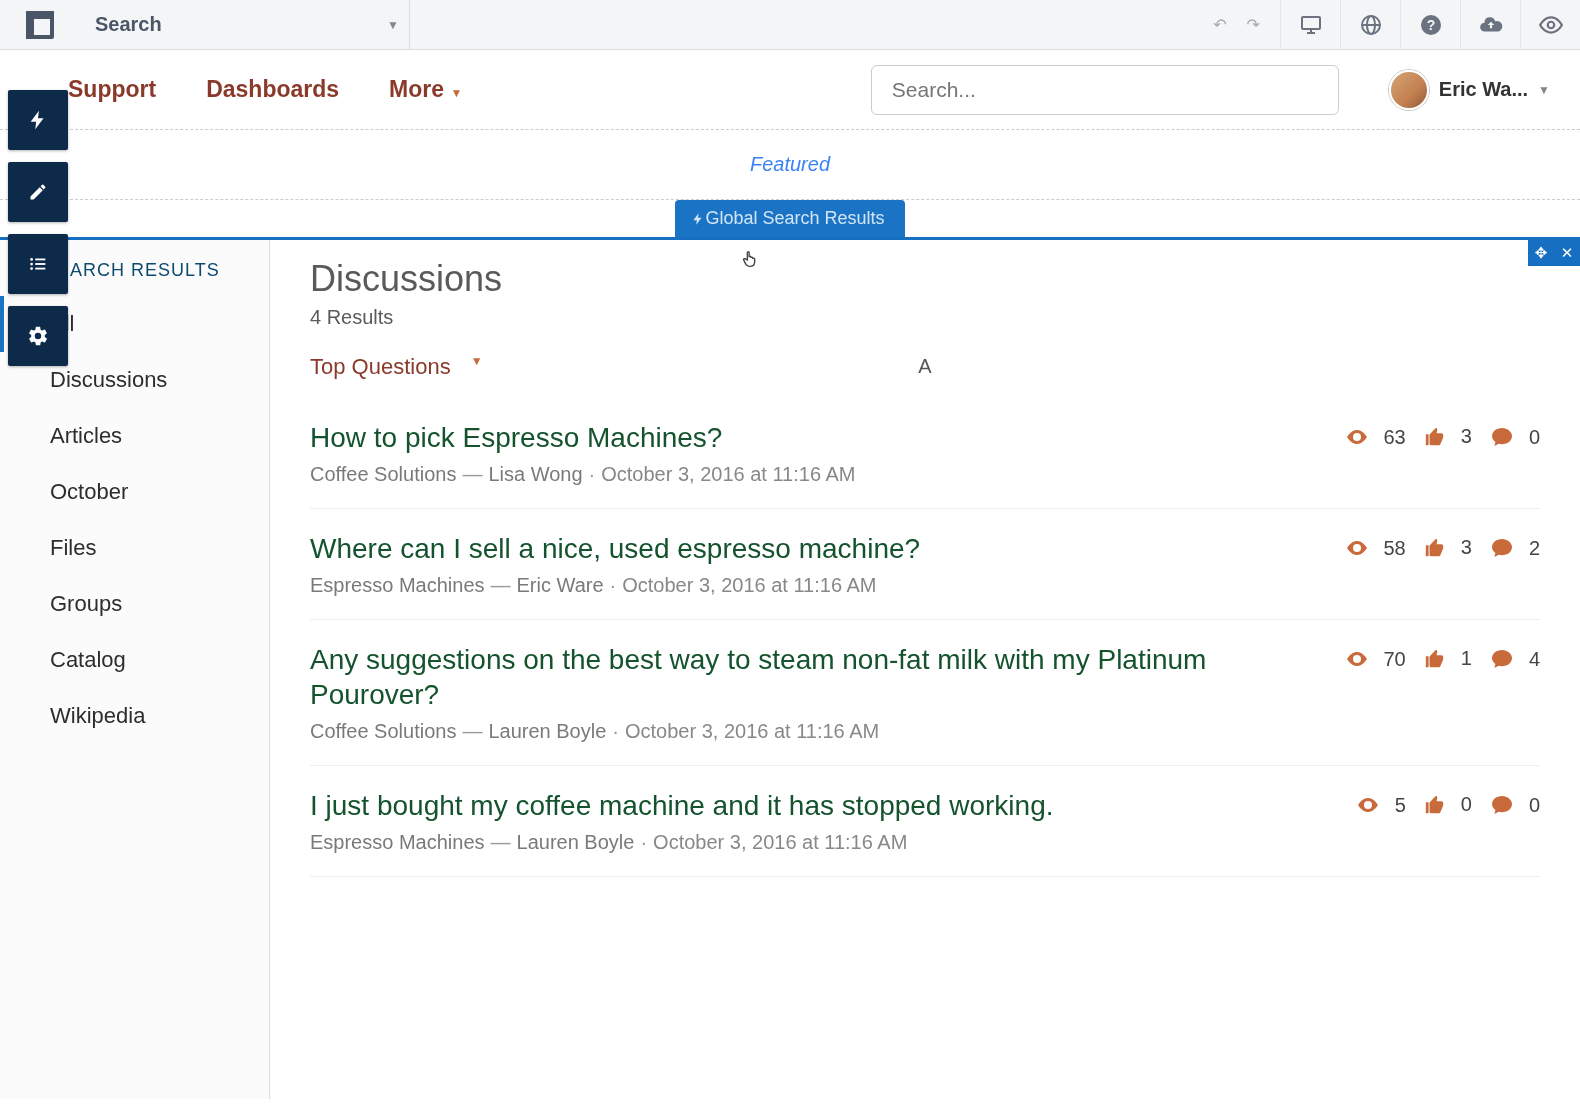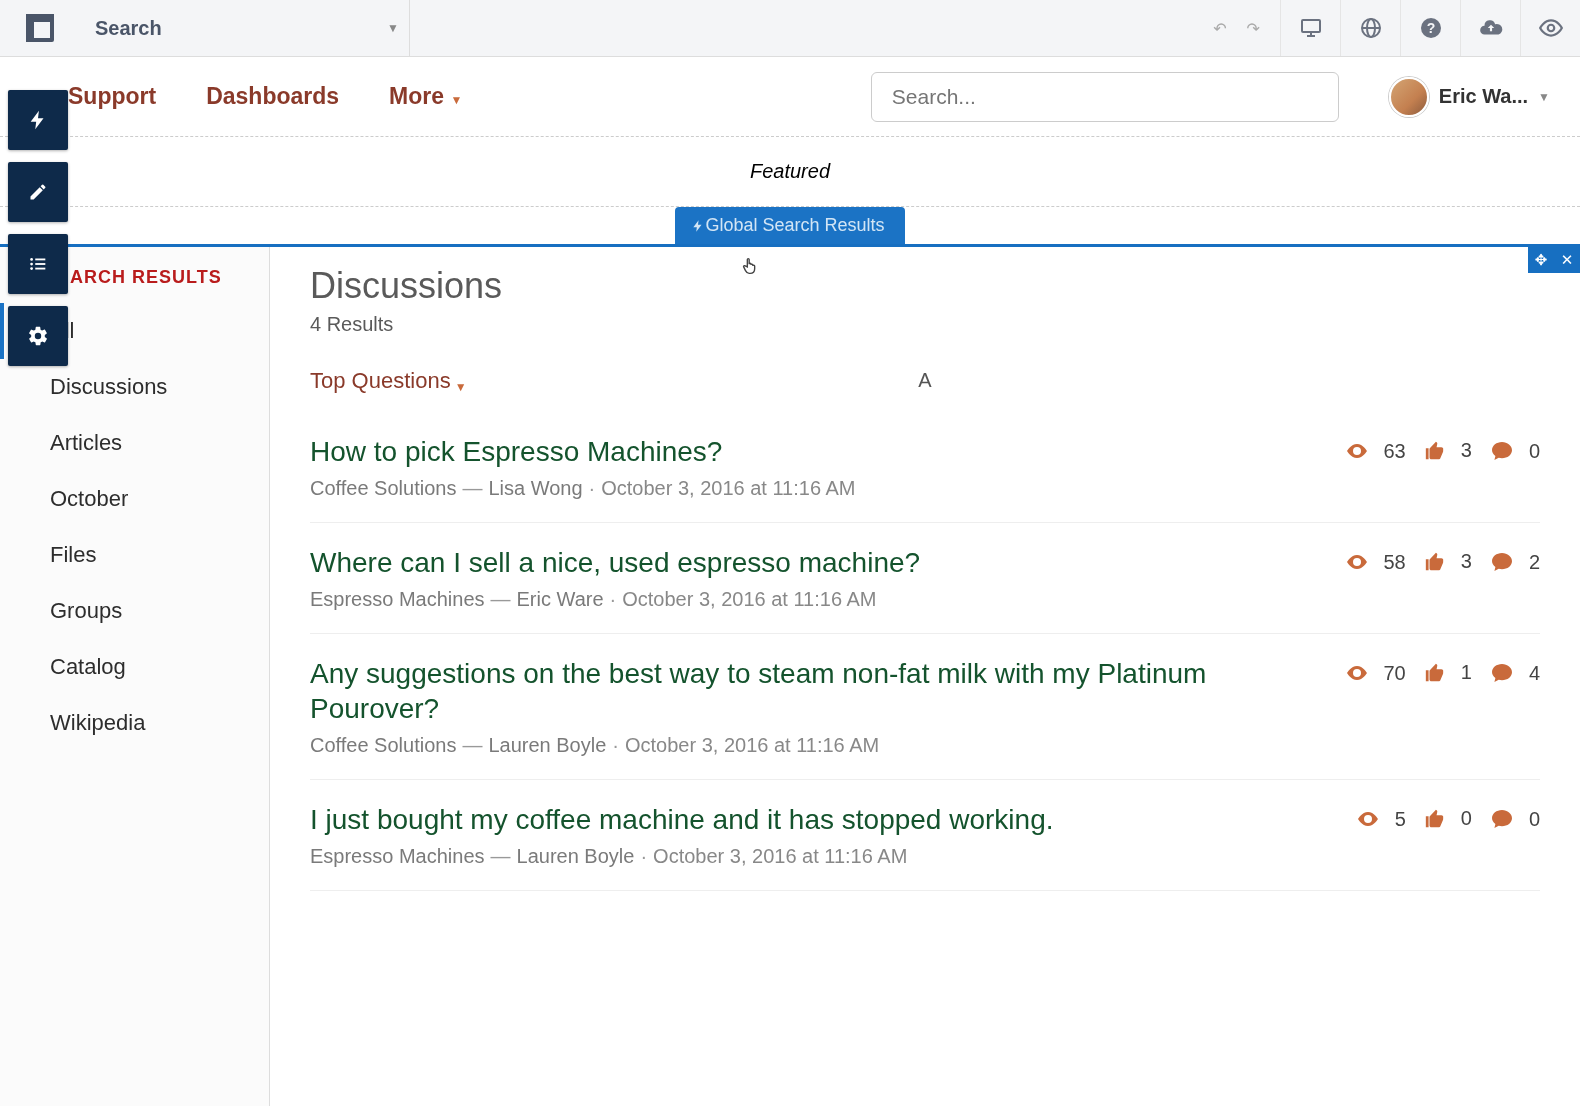--- a/index.html
+++ b/index.html
@@ -1,63 +1,63 @@
 <!DOCTYPE html>
 <html><head>
 <meta charset="utf-8">
 <style>
 * { box-sizing: border-box; margin: 0; padding: 0; }
 body { font-family: -apple-system, Helvetica, Arial, sans-serif; background: #fff; color: #333; overflow: hidden; width: 1580px; height: 1106px; }
 
 
-.top-toolbar { height: 57px; background: #f4f5f7; border-bottom: 1px solid #ddd; display: flex; align-items: center; position: relative; }
+.top-toolbar { height: 50px; background: #f4f5f7; border-bottom: 1px solid #ddd; display: flex; align-items: center; position: relative; }
 .top-toolbar .logo { width: 80px; display:flex; align-items:center; justify-content:center; }
 .top-toolbar .logo-icon { width:28px; height:28px; border:4px solid #4a5568; border-radius:2px; position:relative; }
 .top-toolbar .logo-icon::before { content:""; position:absolute; left:-4px; top:-4px; width:8px; height:calc(100% + 8px); background:#4a5568; }
 .top-toolbar .logo-icon::after { content:""; position:absolute; left:-4px; top:-4px; width:calc(100% + 8px); height:8px; background:#4a5568; }
 .top-toolbar .search-label { width:330px; padding-left:15px; font-size:20px; font-weight:600; color:#4a5568; display:flex; align-items:center; justify-content:space-between; padding-right:10px; border-right:1px solid #ddd; height:100%; }
 .gear-caret { display:flex; align-items:center; gap:6px; color:#888; }
 .top-toolbar .right-icons { margin-left:auto; display:flex; height:100%; align-items:center; }
 .top-toolbar .right-icons .tb-item { width:60px; height:100%; display:flex; align-items:center; justify-content:center; color:#6b7280; font-size:22px; border-left:1px solid #e5e5e5; cursor:pointer; }
 .undo-redo { display:flex; gap:20px; padding:0 20px; color:#aaa; }
 
 
 .nav-bar { height:80px; display:flex; align-items:center; padding:0 30px 0 68px; border-bottom:1px dashed #ccc; position:relative; }
 .nav-bar .nav-item { font-size:23px; font-weight:600; color:#8a3a2a; margin-right:50px; cursor:pointer; }
 .nav-bar .nav-search { margin-left:auto; margin-right:50px; }
 .nav-bar .nav-search input { width:468px; height:50px; border:1px solid #ccc; border-radius:6px; padding:0 20px; font-size:21px; color:#666; }
 .nav-bar .user { display:flex; align-items:center; gap:10px; font-size:20px; font-weight:600; color:#333; cursor:pointer; }
 .nav-bar .avatar { width:40px; height:40px; border-radius:50%; background:linear-gradient(135deg,#d4a574 0%, #c48050 60%, #8b5a3c 100%); border:2px solid #fff; box-shadow:0 0 0 1px #ccc; }
 .caret { font-size:12px; color:#888; }
 
 
-.featured-strip { height:70px; display:flex; align-items:center; justify-content:center; border-bottom:1px dashed #ccc; font-style:italic; font-size:20px; color:#000000; }
+.featured-strip { height:70px; display:flex; align-items:center; justify-content:center; border-bottom:1px dashed #ccc; font-style:italic; font-size:20px; color:#3b82f6; }
 .gsr-wrap { display:flex; justify-content:center; }
 .gsr-tab { background:#1b73c5; color:#d2e5f5; font-size:18px; padding:8px 20px 8px 16px; border-radius:4px 4px 0 0; display:flex; align-items:center; cursor:pointer; }
 
 
 .content-frame { border-top:3px solid #176fc1; background:#fff; position:relative; display:flex; height:calc(1106px - 57px - 80px - 70px - 37px); }
 .content-handles { position:absolute; right:0; top:0; background:#176fc1; color:#fff; display:flex; }
 .content-handles span { width:26px; height:26px; display:flex; align-items:center; justify-content:center; font-size:15px; cursor:pointer; }
 
 
 .left-rail { position:fixed; left:8px; top:90px; display:flex; flex-direction:column; gap:12px; z-index:50; }
 .left-rail .rail-btn { width:60px; height:60px; background:#0e2a4a; color:#fff; display:flex; align-items:center; justify-content:center; font-size:22px; border-radius:2px; cursor:pointer; box-shadow:0 1px 3px rgba(0,0,0,0.3); }
 
 
 .sidebar { width:270px; border-right:1px solid #ddd; background:#fbfbfb; }
-.sidebar h3 { padding:20px 20px 15px 70px; font-size:18px; font-weight:700; color:#b91c1c; letter-spacing:1px; }
+.sidebar h3 { padding:20px 20px 15px 70px; font-size:18px; font-weight:400; color:#0c4a6e; letter-spacing:1px; }
 .sidebar .sb-item { padding:15px 20px 15px 50px; font-size:22px; color:#2d2d2d; cursor:pointer; }
 .sidebar .sb-item.active { border-left:4px solid #1b73c5; padding-left:46px; }
 
 
 .results { flex:1; padding:18px 40px; overflow:auto; position:relative; }
 .results h1 { font-size:36px; font-weight:400; color:#5a5a5a; }
 .results .count { font-size:20px; color:#5a5a5a; margin-top:6px; }
-.top-q { margin-top:32px; display:flex; align-items:flex-end; gap:4px; font-size:22px; color:#8a3a2a; cursor:pointer; }
+.top-q { margin-top:25px; display:flex; align-items:flex-start; gap:20px; font-size:22px; color:#8a3a2a; cursor:pointer; }
 .letter-marker { text-align:center; font-size:20px; color:#555; margin-top:-25px; }
 .cursor-indicator { position:absolute; left:470px; top:8px; font-size:20px; color:#444; pointer-events:none; }
 
 .q-list { margin-top:20px; }
 .q-item { padding:22px 0; border-bottom:1px solid #eee; display:flex; }
 .q-body { flex:1; padding-right:20px; }
 .q-title { font-size:28px; color:#14532d; line-height:1.25; cursor:pointer; }
 .q-meta { font-size:20px; color:#888; margin-top:8px; }
 .q-meta .space, .q-meta .author { color:#7a7a7a; }
 .q-meta .dash { margin:0 6px; color:#999; }

